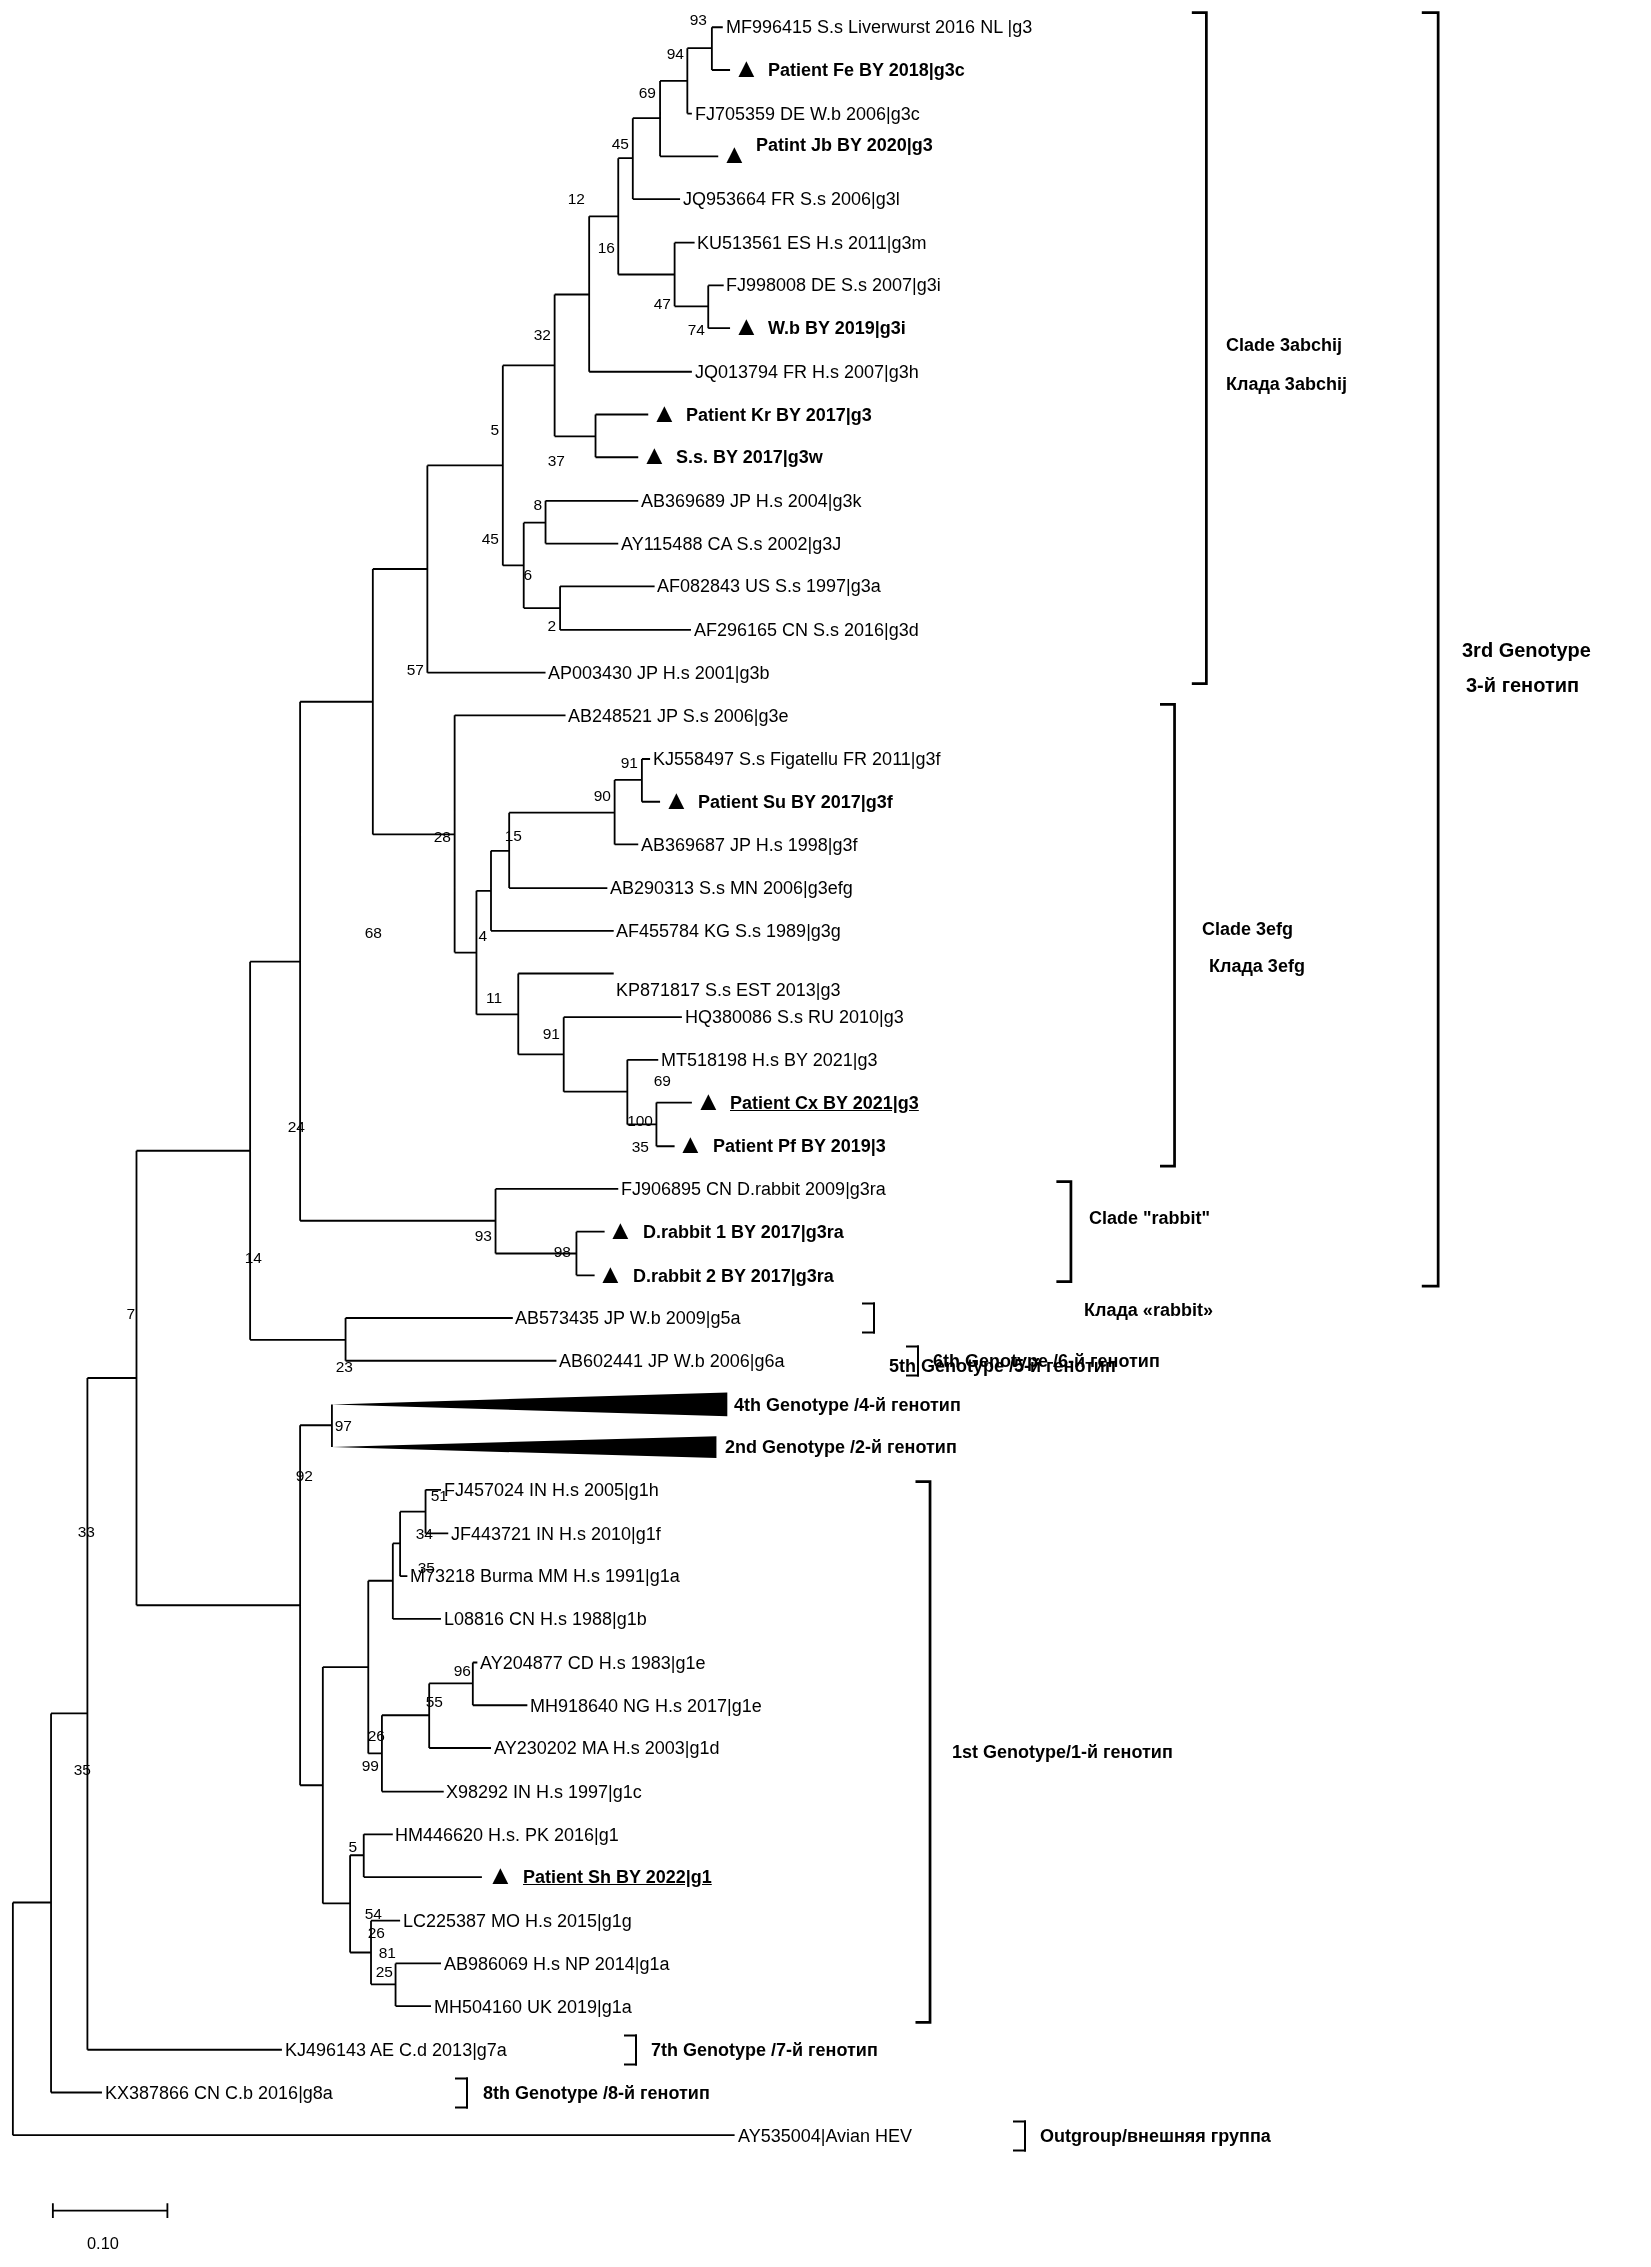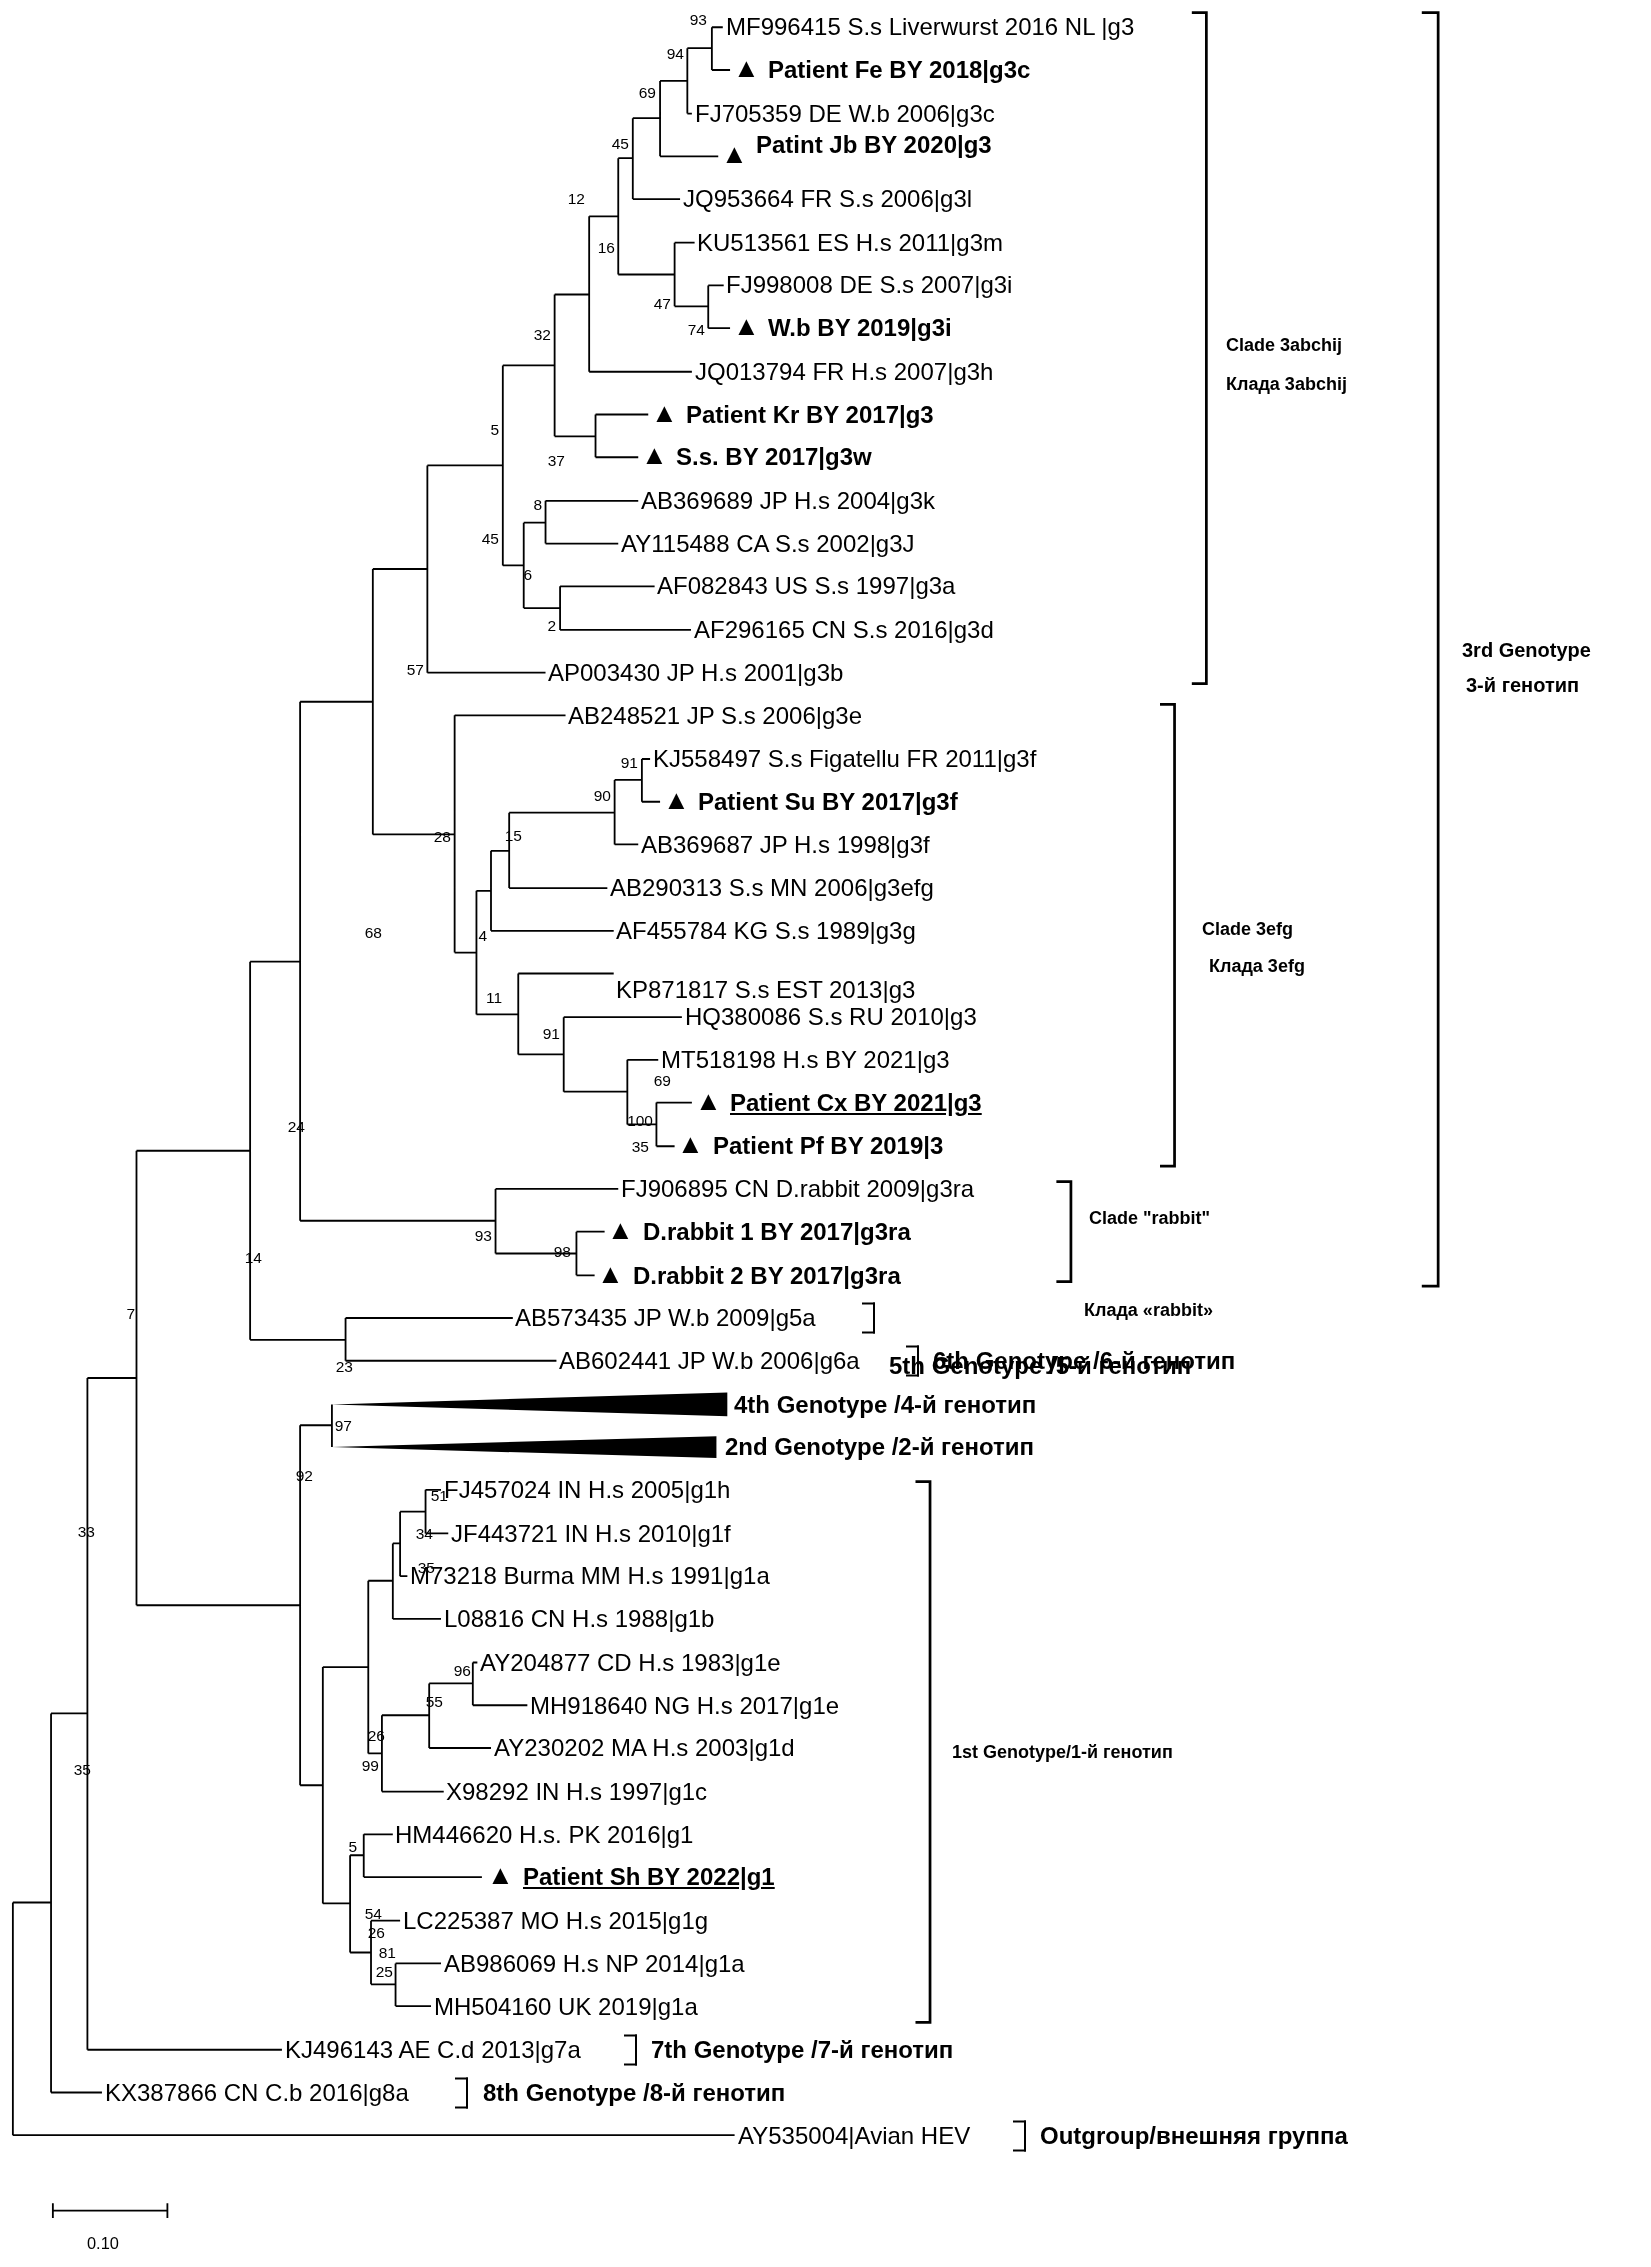--- a/index.html
+++ b/index.html
@@ -7,21 +7,21 @@
     position:relative;
     width:1651px; height:2267px;
     background:#ffffff;
     font-family:"Liberation Sans", sans-serif;
     color:#000000;
     overflow:hidden;
   }
   #branches { position:absolute; left:0; top:0; }
   .taxon {
     position:absolute; transform:translateY(-50%);
-    font-size:24px; line-height:1; white-space:nowrap;
+    font-size:18px; line-height:1; white-space:nowrap;
   }
   .bold { font-weight:700; }
   .underline { text-decoration:underline; }
   .marker {
     position:absolute; transform:translateY(-54%);
     font-size:27px; line-height:1;
   }
   .bootstrap {
     position:absolute; transform:translate(-100%,-50%);
     font-size:15.5px; line-height:1; white-space:nowrap;

